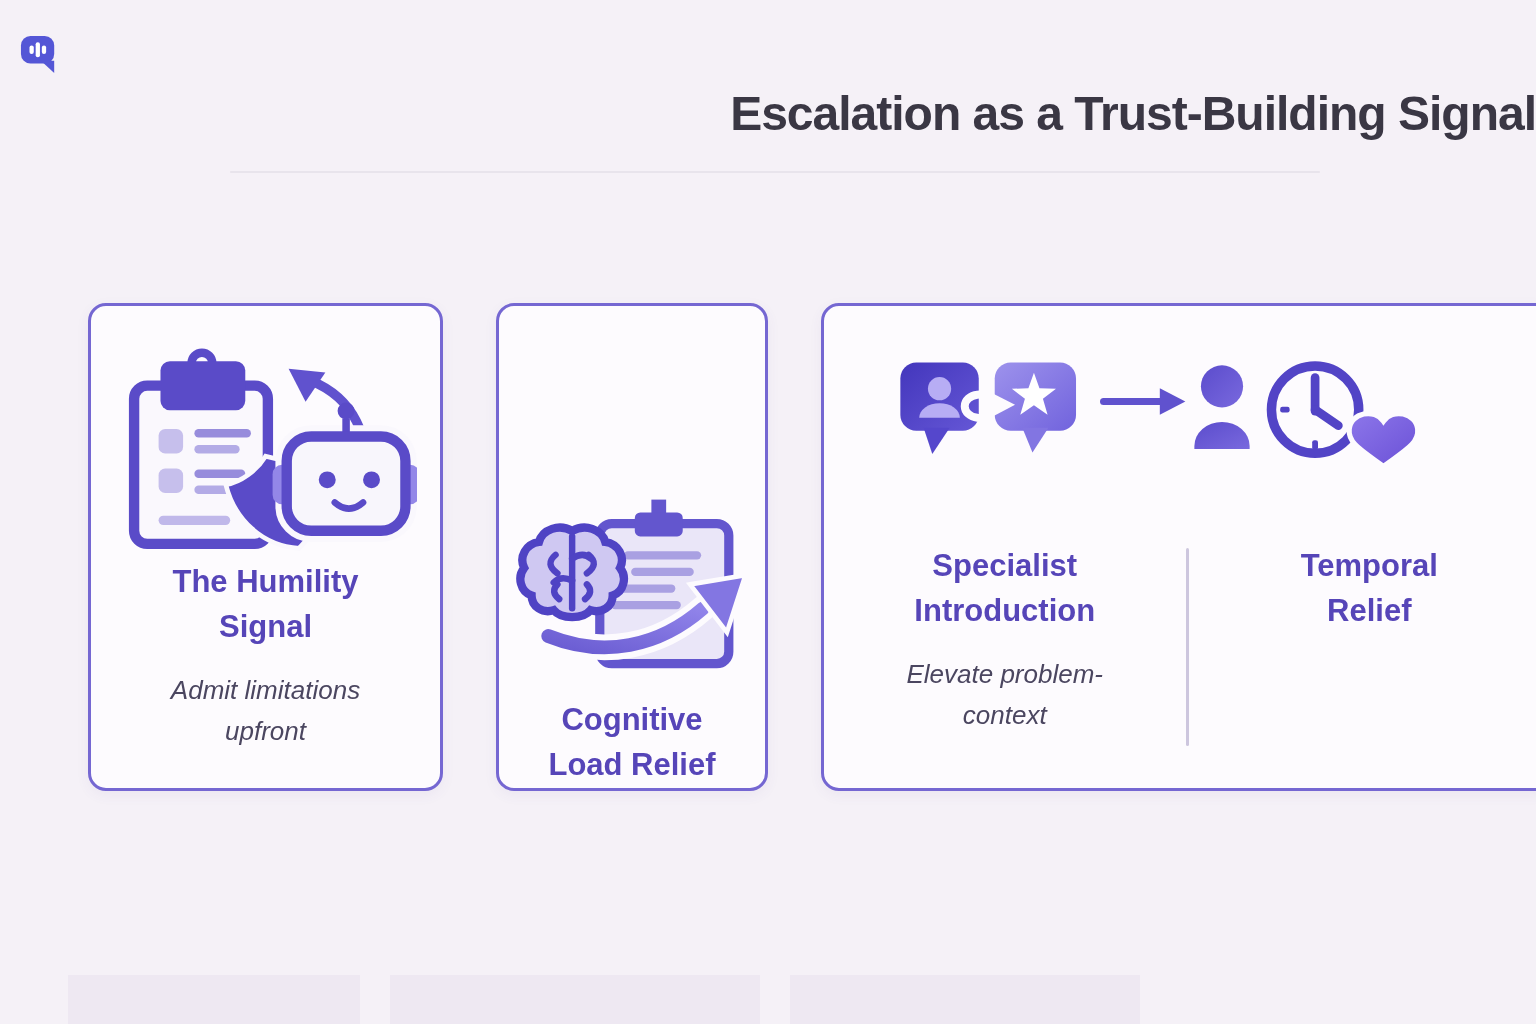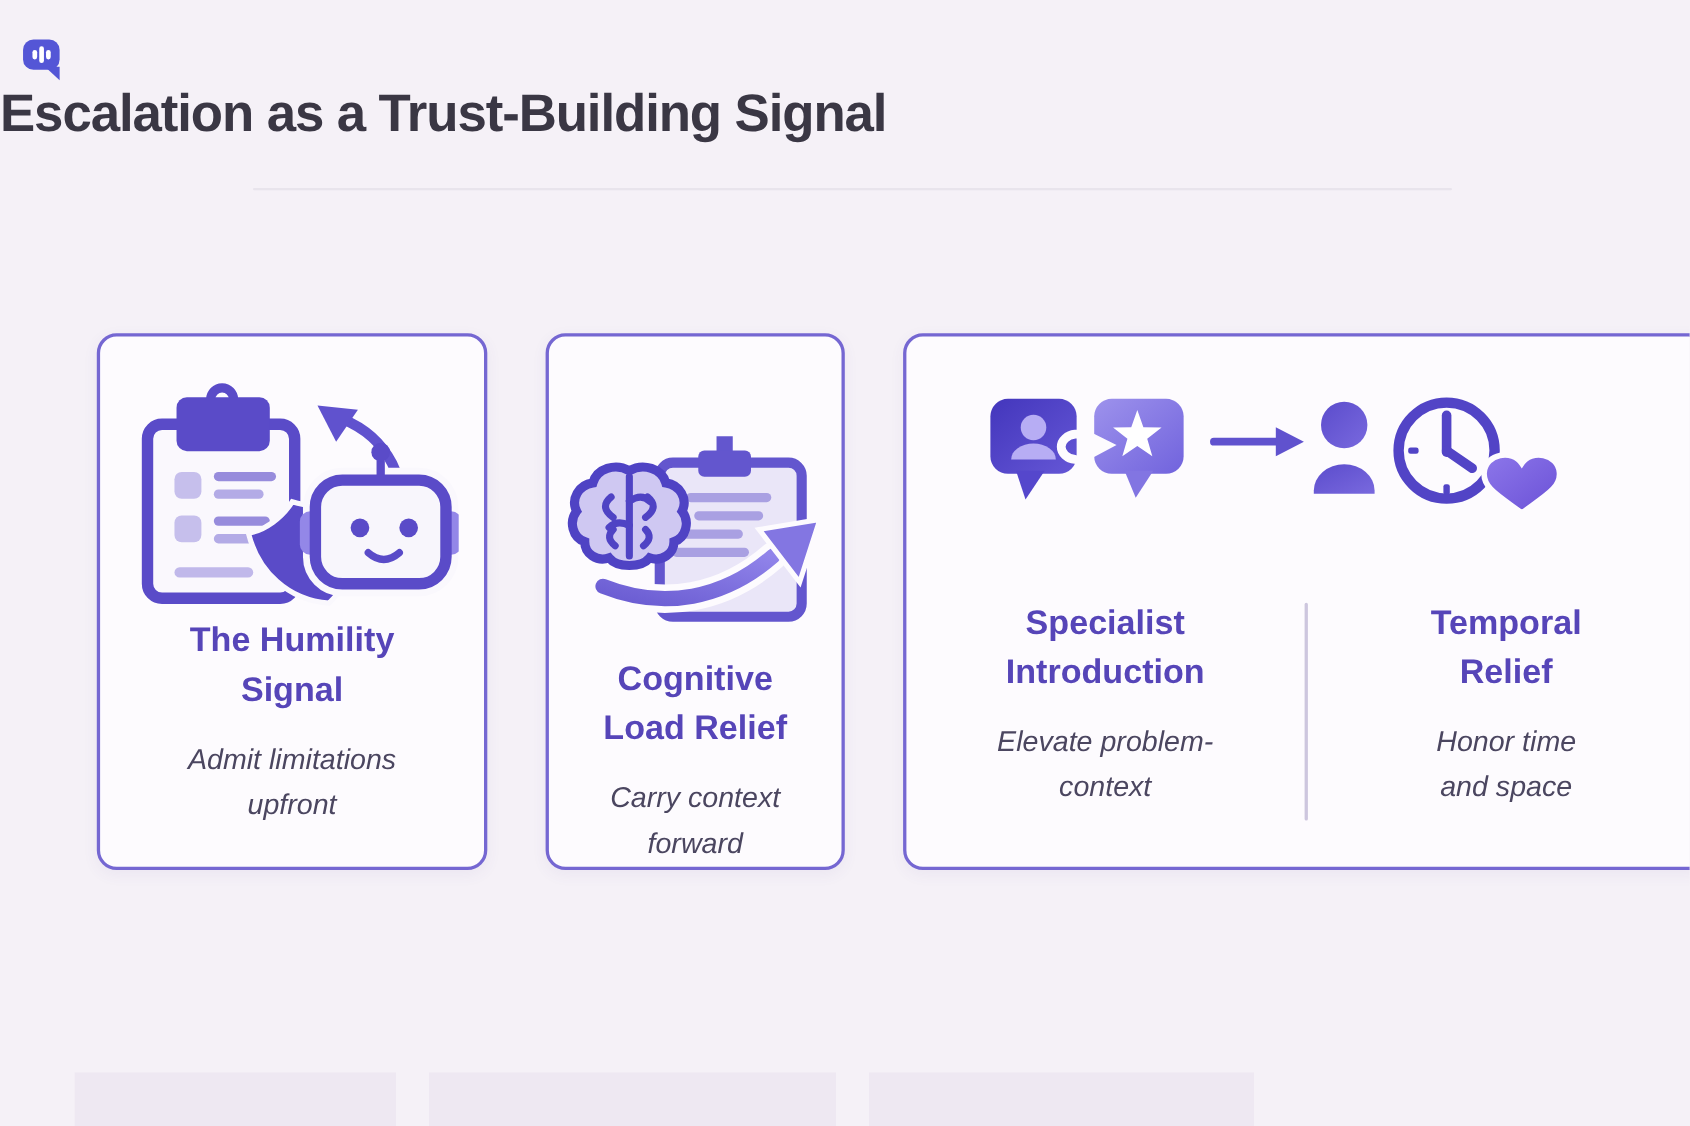--- a/index.html
+++ b/index.html
@@ -13,22 +13,22 @@
     --accent:#6052ce;
   }
   *{margin:0;padding:0;box-sizing:border-box;}
   html,body{width:1536px;height:1024px;overflow:hidden;}
   body{font-family:"Liberation Sans", sans-serif;background:var(--background);}
   .page{position:relative;width:1536px;height:1024px;background:var(--background);}
 
   .logo{position:absolute;left:20px;top:34px;width:38px;height:40px;}
 
   .main-title{
-    position:absolute;left:0;top:76px;width:100%;
-    text-align:left;font-size:48px;font-weight:700;letter-spacing:-1px;
+    position:absolute;left:0;top:86px;width:100%;
+    text-align:right;font-size:48px;font-weight:700;letter-spacing:-1px;
     color:var(--page-title-text);
   }
   .title-rule{
     position:absolute;left:230px;top:171px;width:1090px;height:2px;
     background:rgba(90,75,120,0.08);border-radius:1px;
   }
 
   .cards{position:absolute;left:88px;top:303px;display:flex;gap:53px;}
   .card{
     height:488px;background:var(--card-background);
@@ -174,22 +174,20 @@
 
           <g>
             <path d="M36,160 C96,184 156,172 204,130" stroke="#fdfbfe" stroke-width="28" fill="none" stroke-linecap="round"></path>
             <path d="M36,160 C96,184 156,172 204,130" stroke="url(#swooshGrad)" stroke-width="15" fill="none" stroke-linecap="round"></path>
             <polygon points="190,104 250,94 230,156" fill="#8376e2" stroke="#fdfbfe" stroke-width="5"></polygon>
           </g>
         </svg>
       </div>
       <h2 class="card-title">Cognitive
 Load Relief</h2>
-      <p class="card-subtitle">Carry context
-forward</p>
     </section>
 
     <section class="card card-3">
       <div class="icon-row">
 
         <svg class="icon-bubbles" width="196" height="102" viewBox="0 0 270 140">
           <defs>
             <linearGradient id="gb1" x1="0" y1="0" x2="1" y2="1">
               <stop offset="0" stop-color="#4336bc"></stop>
               <stop offset="1" stop-color="#6557d6"></stop>
@@ -252,22 +250,20 @@
         <div class="section">
           <h2 class="card-title">Specialist
 Introduction</h2>
           <p class="card-subtitle">Elevate problem-
 context</p>
         </div>
         <div class="v-divider"></div>
         <div class="section">
           <h2 class="card-title">Temporal
 Relief</h2>
-          <p class="card-subtitle">Honor time
-and space</p>
         </div>
       </div>
     </section>
 
   </div>
 
   <div class="ghost-strip">
     <div class="ghost-a"></div>
     <div class="ghost-b"></div>
     <div class="ghost-c"></div>

